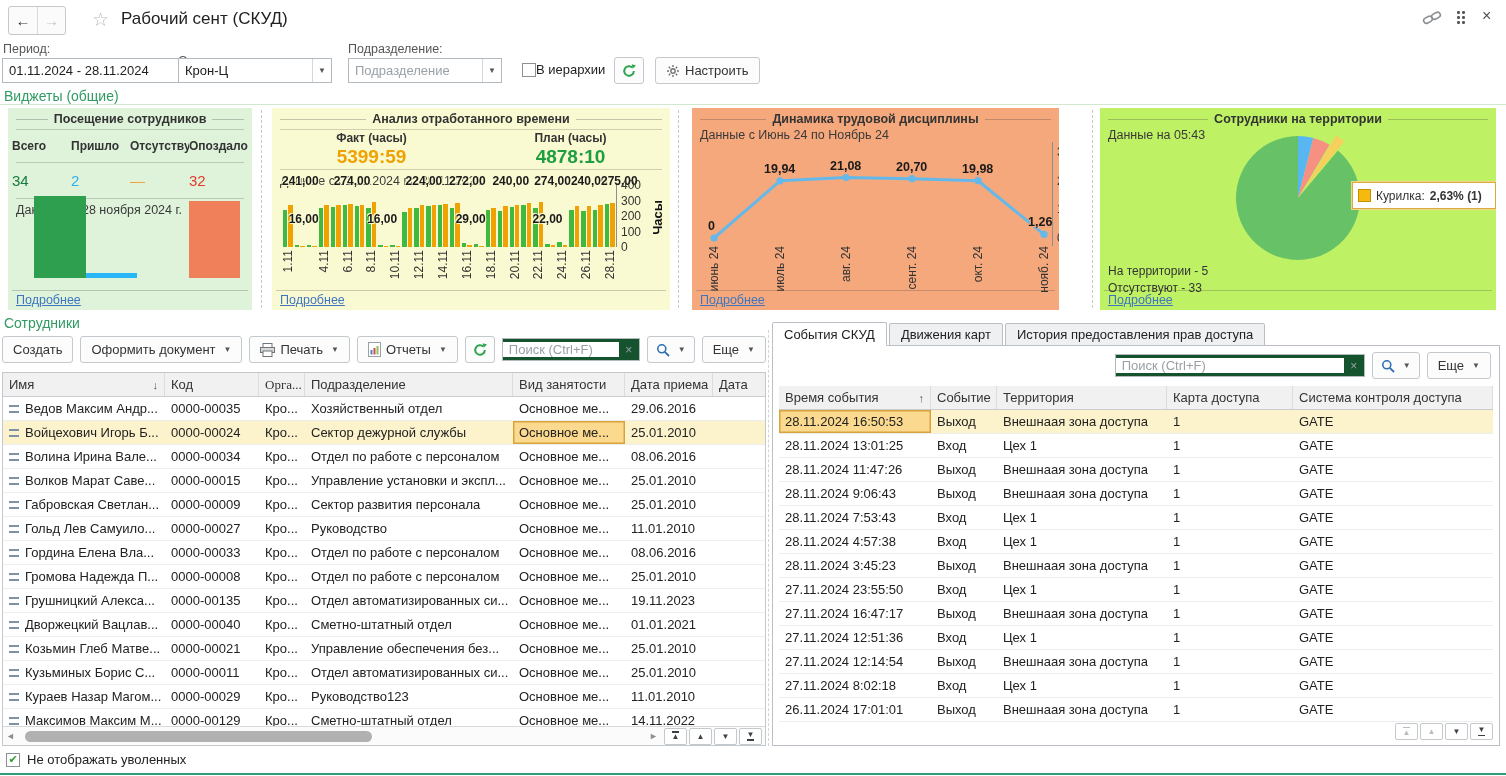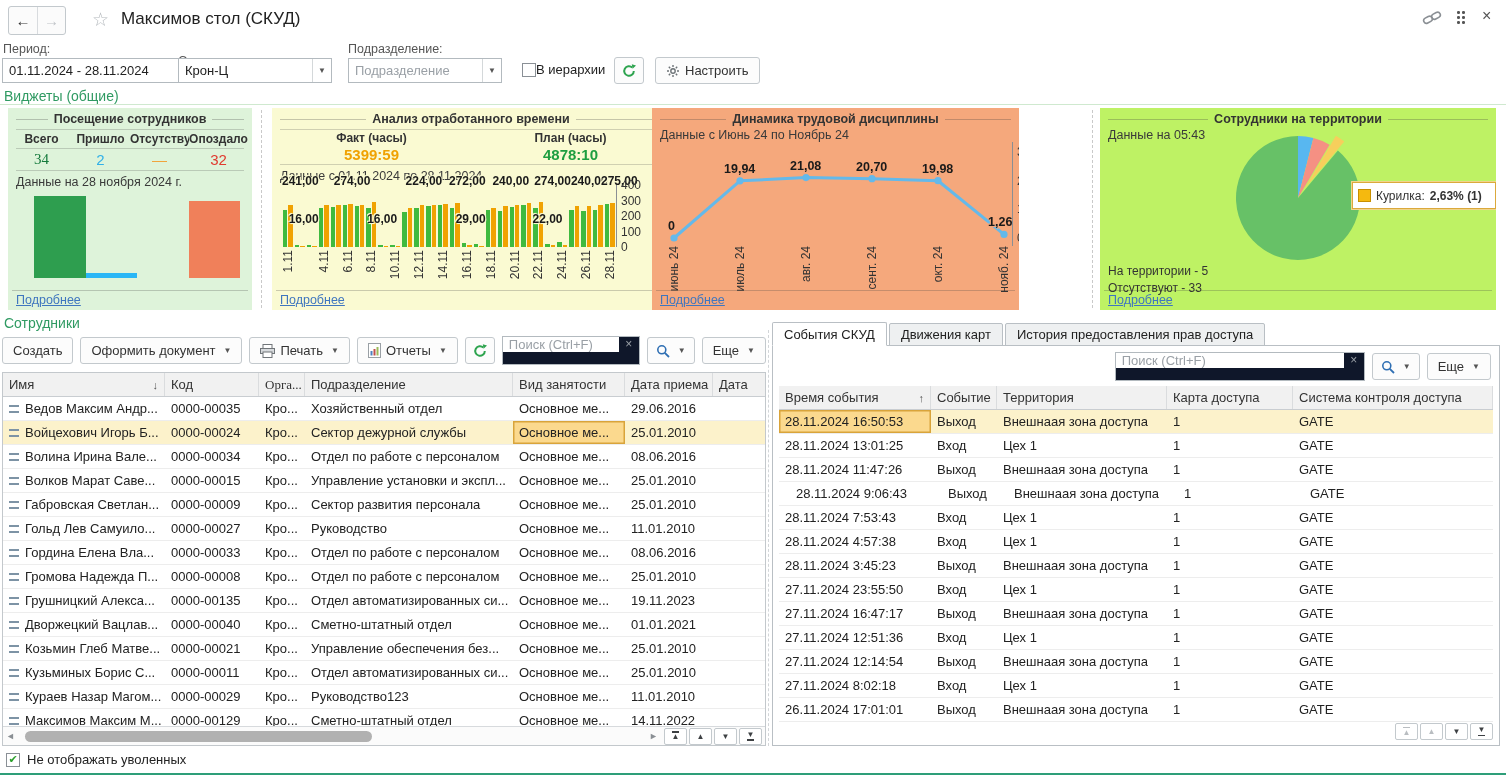--- a/index.html
+++ b/index.html
@@ -27,53 +27,53 @@
   
   .widget{position:absolute;top:108px;height:202px;font-size:12px;color:#333;overflow:hidden}
   .w-title{font-weight:bold;font-size:12.5px;display:flex;align-items:center;gap:6px;padding:4px 8px 2px;white-space:nowrap}
   .w-title::before,.w-title::after{content:"";flex:1;height:1px;background:rgba(60,60,60,.28)}
   .hline{height:1px;background:rgba(60,60,60,.22);margin:1px 8px}
   .w-note{padding:3px 8px;color:#3a3a3a;font-size:12.5px}
   .w-more{position:absolute;left:8px;bottom:3px;color:#3f76bf;text-decoration:underline;cursor:pointer;font-size:12.5px}
   .w-sep{position:absolute;left:4px;right:4px;bottom:19px;height:1px;background:rgba(60,60,60,.25)}
   .wsep{position:absolute;top:110px;height:198px;border-left:1px dashed #c9c9c9}
   .w1{left:8px;width:244px;background:#def3da}
-  .w1-row{display:flex;text-align:center;padding:1px 4px}
+  .w1-row{display:flex;padding:8px 4px}
   .w1-cell{flex:1;overflow:hidden;white-space:nowrap}
   .w1-row.hdr .w1-cell{font-weight:bold;font-size:12px}
   .w1-row.val .w1-cell{font-size:15px}
   .w1-plot{position:absolute;left:26px;right:12px;top:88px;bottom:32px;display:flex;align-items:flex-end}
   .a-slot{flex:1;height:100%;display:flex;align-items:flex-end}
   .a-bar{width:100%}
   .w2{left:272px;width:398px;background:#fafad2}
   .w2-head{display:flex;text-align:center}
   .w2-head>div{flex:1}
   .w2-h{font-weight:bold}
-  .w2-v{font-size:15px;font-weight:bold;padding-top:1px}
+  .w2-v{font-size:19px;font-weight:bold;padding-top:1px}
   .w2-plot{position:absolute;left:10px;top:77px;width:334px;height:62px;display:flex;align-items:flex-end}
   .h-group{flex:1;display:flex;align-items:flex-end;gap:1px;padding:0 1px;height:100%}
   .h-bar{flex:1}
   .ov{position:absolute;left:10px;top:77px;width:334px;height:62px;pointer-events:none}
   .h-lbl{position:absolute;font-weight:bold;font-size:12px;color:#1a1a1a;white-space:nowrap;text-shadow:0 0 2px #fafad2,0 0 2px #fafad2,1px 1px 0 #fafad2,-1px -1px 0 #fafad2}
   .h-lbl.hi{top:-11px}.h-lbl.lo{top:27px}
   .vtick{position:absolute;top:0;transform:rotate(-90deg) translateX(-100%);transform-origin:left top;white-space:nowrap;font-size:12px;color:#333}
   .w2-xticks{position:absolute;left:10px;top:142px;width:334px;height:42px}
   .w2-yaxis{position:absolute;left:344px;top:77px;width:36px;height:62px;border-left:1px solid #8a8f94}
   .ytick{position:absolute;left:4px;font-size:12px;color:#333}
   .ylab{position:absolute;font-weight:bold;font-size:13px;color:#111;transform:rotate(-90deg);white-space:nowrap}
-  .w3{left:652px;width:367px;background:#f5a87c}
+  .w3{left:692px;width:367px;background:#f5a87c}
   .d-lbl{position:absolute;font-weight:bold;font-size:12.5px;color:#1a1a1a;text-shadow:0 0 2px #f5a87c,1px 1px 0 #f5a87c,-1px -1px 0 #f5a87c;white-space:nowrap}
   .w3-xticks{position:absolute;left:0;top:138px;width:397px;height:48px}
   .w3-yaxis{position:absolute;left:360px;top:34px;width:30px;height:104px;border-left:1px solid #8a8f94}
   .w4{left:1100px;width:396px;background:#bef264}
   .tooltip{position:absolute;left:252px;top:74px;width:144px;height:27px;background:#fff;border:1px solid #dba93c;box-shadow:0 0 0 1px #f0d48a;display:flex;align-items:center;gap:5px;padding:0 5px;font-size:12px;white-space:nowrap}
   .swatch{width:13px;height:13px;background:#f5b90f;border:1px solid #c88f00;flex:none}
   
   .toolbar{position:absolute;left:2px;top:336px;width:764px;display:flex;align-items:center;gap:7px}
-  .search{height:29px;border:1px solid #b3babf;background:#0f172a;display:flex;align-items:flex-start;flex:1;min-width:60px}
+  .search{height:23px;border:1px solid #b3babf;background:#14532d;display:flex;align-items:center;flex:1;min-width:60px}
   .search input{border:0;outline:0;flex:1;min-width:0;padding:0 6px;font:inherit}
   .xbtn{width:20px;color:#9aa0a6;font-size:12px;text-align:center;cursor:pointer}
   .l-frame{position:absolute;left:2px;top:372px;width:764px;height:374px;border:1px solid #c3c8cc;background:#fff;overflow:hidden}
   .t-head{display:flex;height:24px;background:#f1f1f1;border-bottom:1px solid #c9cdd1}
   .t-hcell{display:flex;align-items:center;padding:0 6px;border-right:1px solid #dadcde;color:#333;overflow:hidden;white-space:nowrap;flex:none}
   .sort{margin-left:auto;color:#555;font-size:11px;padding-left:4px}
   .t-body{overflow:hidden}
   .t-row{display:flex;height:24px;border-bottom:1px solid #ededed;background:#fff;cursor:pointer}
   .t-row.sel{background:#fcf2cb}
   .t-cell{display:flex;align-items:center;padding:0 6px;overflow:hidden;white-space:nowrap;flex:none}
@@ -106,21 +106,21 @@
   <span class="navgrp">
     <span class="navbtn" style="color:#333">
         <span>←</span>
       </span>
     <span class="navbtn" style="color:#c0c4c8">
         <span>→</span>
       </span>
   </span>
 </div>
 <span class="abs star" style="left:92px;top:8px">☆</span>
-<span class="abs app-title" style="left:121px;top:9px">Максимов стол (СКУД)</span>
+<span class="abs app-title" style="left:121px;top:9px">Рабочий сент (СКУД)</span>
 <span class="abs" style="left:1422px;top:10px">
   <svg width="20" height="16" viewBox="0 0 20 16">
       <g fill="none" stroke="#8a8f94" stroke-width="1.6">
         <rect x="1.5" y="7" width="9" height="5.5" rx="2.75" transform="rotate(-28 6 9.75)"></rect>
         <rect x="9.5" y="3" width="9" height="5.5" rx="2.75" transform="rotate(-28 14 5.75)"></rect>
       </g>
     </svg>
 </span>
 <span class="abs dots" style="left:1457px;top:11px">
     <i></i>
@@ -179,21 +179,21 @@
   <div class="w-title">Посещение сотрудников</div>
   <div class="hline"></div>
   <div class="w1-row hdr">
       <div class="w1-cell">Всего</div>
       <div class="w1-cell">Пришло</div>
       <div class="w1-cell">Отсутствует</div>
       <div class="w1-cell">Опоздало</div>
     </div>
   <div class="hline"></div>
   <div class="w1-row val">
-      <div class="w1-cell" style="color: rgb(21, 122, 60); font-family: Liberation Serif, serif;">34</div>
+      <div class="w1-cell" style="color: rgb(21, 122, 60);">34</div>
       <div class="w1-cell" style="color: rgb(49, 176, 232);">2</div>
       <div class="w1-cell" style="color: rgb(241, 164, 60);">—</div>
       <div class="w1-cell" style="color: rgb(224, 58, 47);">32</div>
     </div>
   <div class="hline"></div>
   <div class="w-note">Данные на 28 ноября 2024 г.</div>
   <div class="w1-plot">
       <div class="a-slot">
         <div class="a-bar" style="height: 100%; background: rgb(46, 158, 79);"></div>
       </div>
@@ -940,21 +940,21 @@
             <span>Внешнаая зона доступа</span>
           </div>
           <div class="t-cell" style="width: 126px;">
             <span>1</span>
           </div>
           <div class="t-cell" style="width: 200px;">
             <span>GATE</span>
           </div>
         </div>
         <div class="t-row">
-          <div class="t-cell" style="width: 152px; margin-left: 11px;">
+          <div class="t-cell" style="width: 152px;">
             <span>28.11.2024 9:06:43</span>
           </div>
           <div class="t-cell" style="width: 66px;">
             <span>Выход</span>
           </div>
           <div class="t-cell" style="width: 170px;">
             <span>Внешнаая зона доступа</span>
           </div>
           <div class="t-cell" style="width: 126px;">
             <span>1</span>

